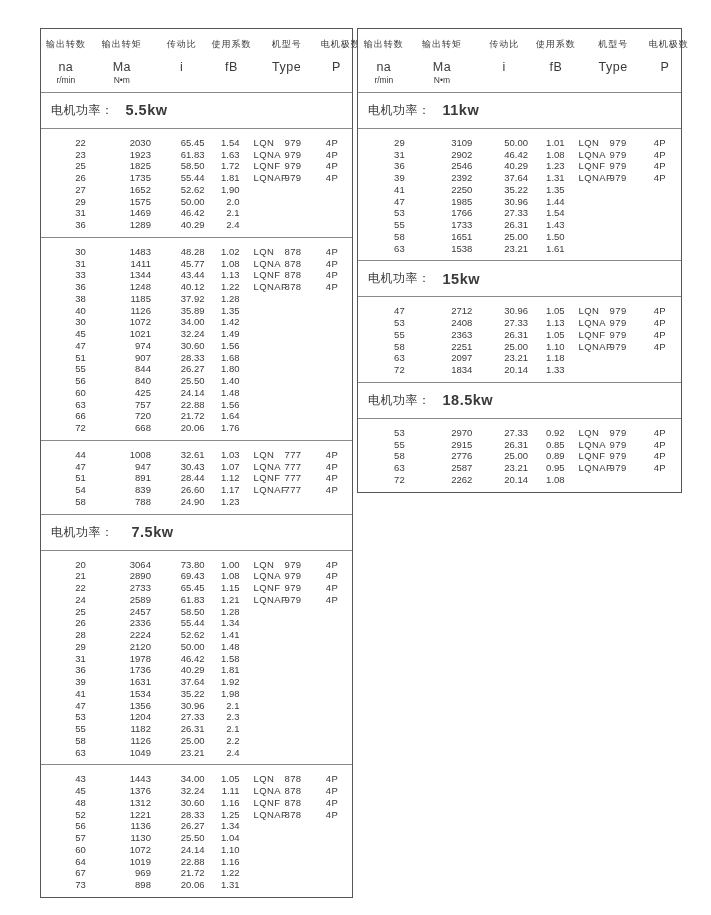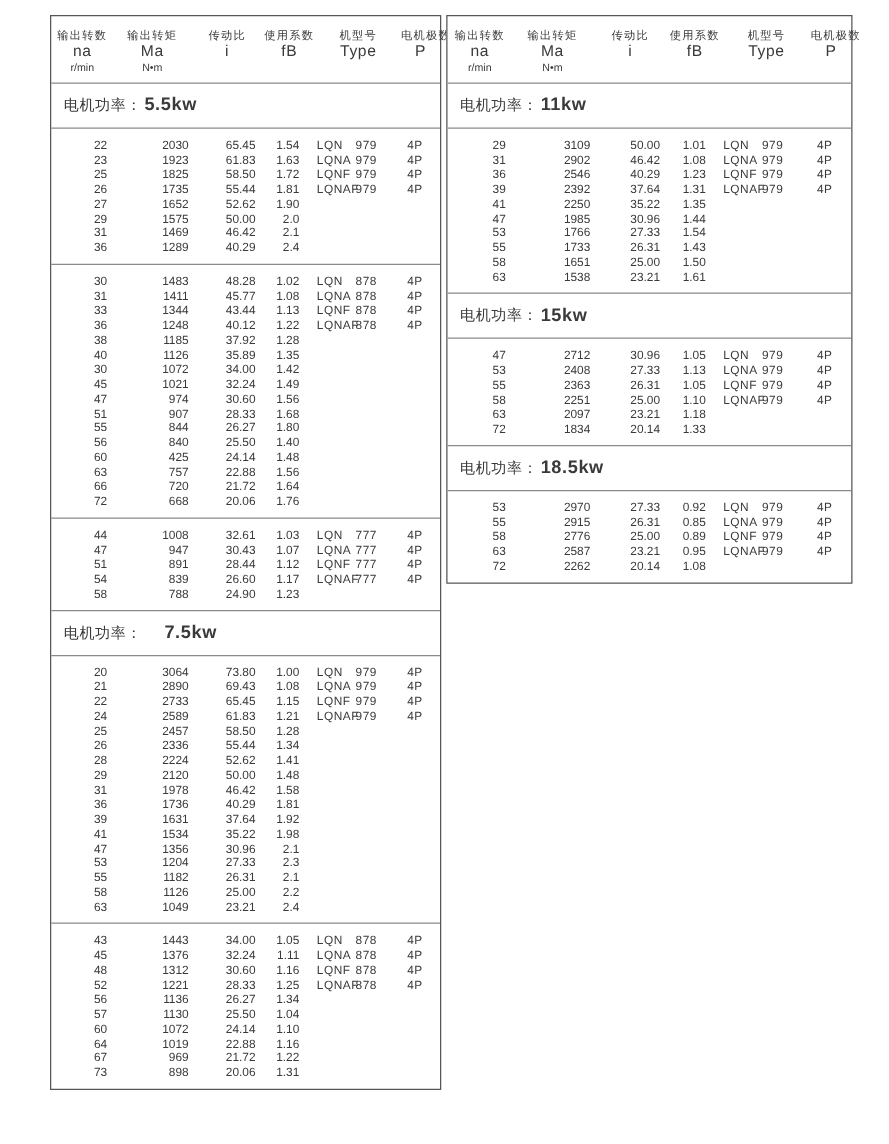--- a/index.html
+++ b/index.html
@@ -2,41 +2,41 @@
 <html><head>
 <meta charset="utf-8">
 <style>
   html,body{margin:0;padding:0;}
   body{
     width:711px;height:915px;position:relative;background:#ffffff;
     font-family:"Liberation Sans","DejaVu Sans",sans-serif;color:#3a3a3a;
     overflow:hidden;
   }
   .tbox{
-    position:absolute;top:12px;background:#fff;box-sizing:border-box;
+    position:absolute;top:28px;background:#fff;box-sizing:border-box;
     border:1.5px solid #565656;
   }
   #left-box{left:40px;width:313px;}
   #right-box{left:357px;width:325px;}
 
   .thead{
     display:grid;grid-template-columns:16% 20% 18.5% 13.5% 22% 10%;
     padding:11px 0 7px;border-bottom:1px solid #8a8a8a;
   }
   .hcell{text-align:center;line-height:1.1;}
   .hzh{display:block;font-size:9px;letter-spacing:1px;white-space:nowrap;}
-  .hen{display:block;font-size:12.5px;margin-top:1px;letter-spacing:0.5px;}
+  .hen{display:block;font-size:12.5px;margin-top:11px;letter-spacing:0.5px;}
   .hunit{display:block;font-size:8.5px;margin-top:1px;min-height:9px;}
 
   .power-row{
     height:36px;display:flex;align-items:center;padding-left:10px;
     border-bottom:1px solid #8a8a8a;box-sizing:border-box;
   }
   .power-prefix{font-size:12px;letter-spacing:0.5px;}
-  .power-value{font-size:14.5px;font-weight:bold;letter-spacing:0.5px;margin-left:2px;}
+  .power-value{font-size:14.5px;font-weight:bold;letter-spacing:0.5px;margin-left:12px;}
   .wide-gap .power-value{margin-left:18px;}
 
   .block{
     display:grid;grid-template-columns:16% 20% 18.5% 13.5% 22% 10%;
     grid-auto-rows:11.75px;padding:8px 0 6px;
     border-bottom:1px solid #8a8a8a;font-size:9.5px;
   }
   .tbox > :last-child{border-bottom:none;}
   .cell{line-height:11.75px;white-space:nowrap;}
   .c-na{text-align:right;padding-right:5px;}

